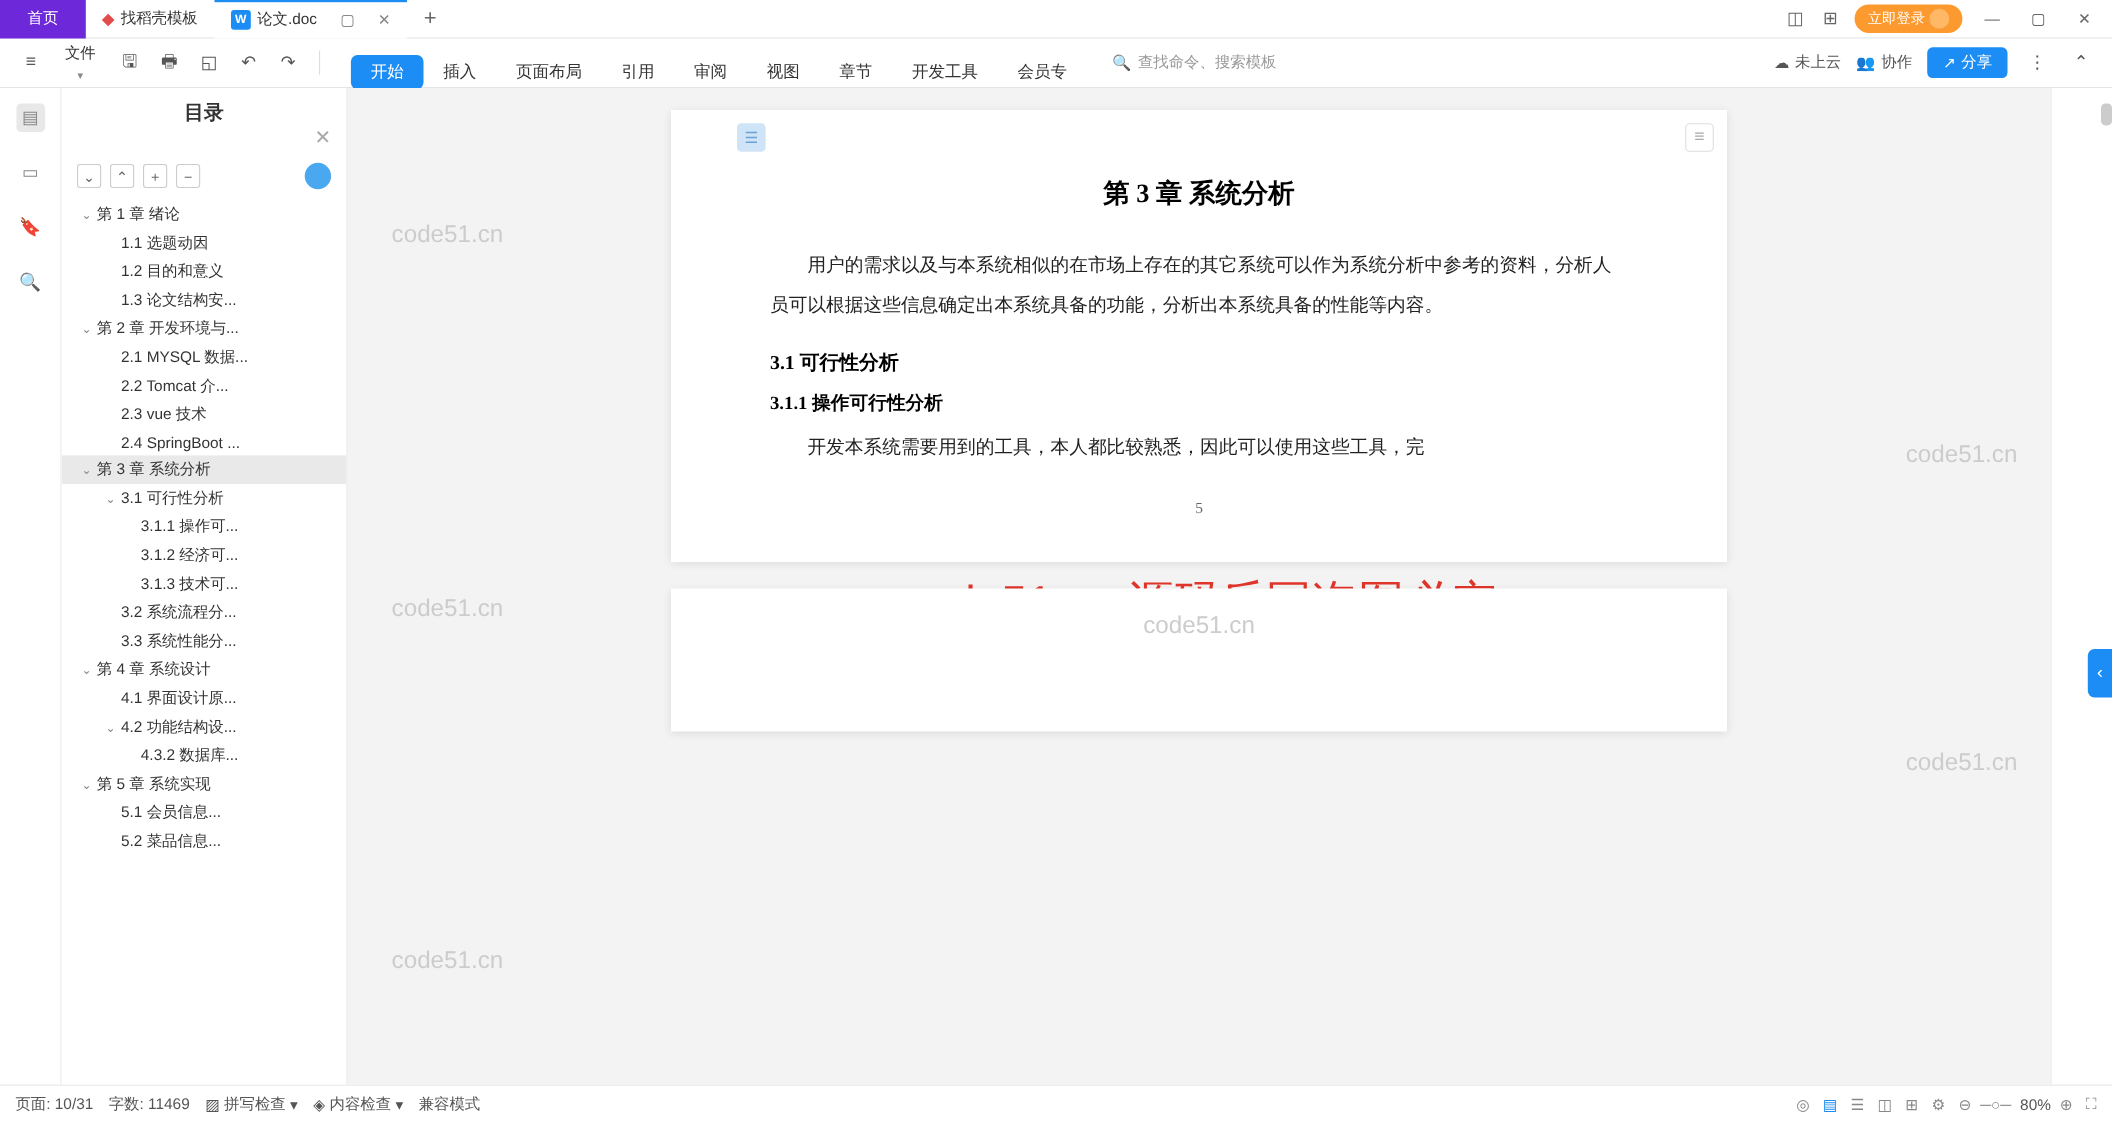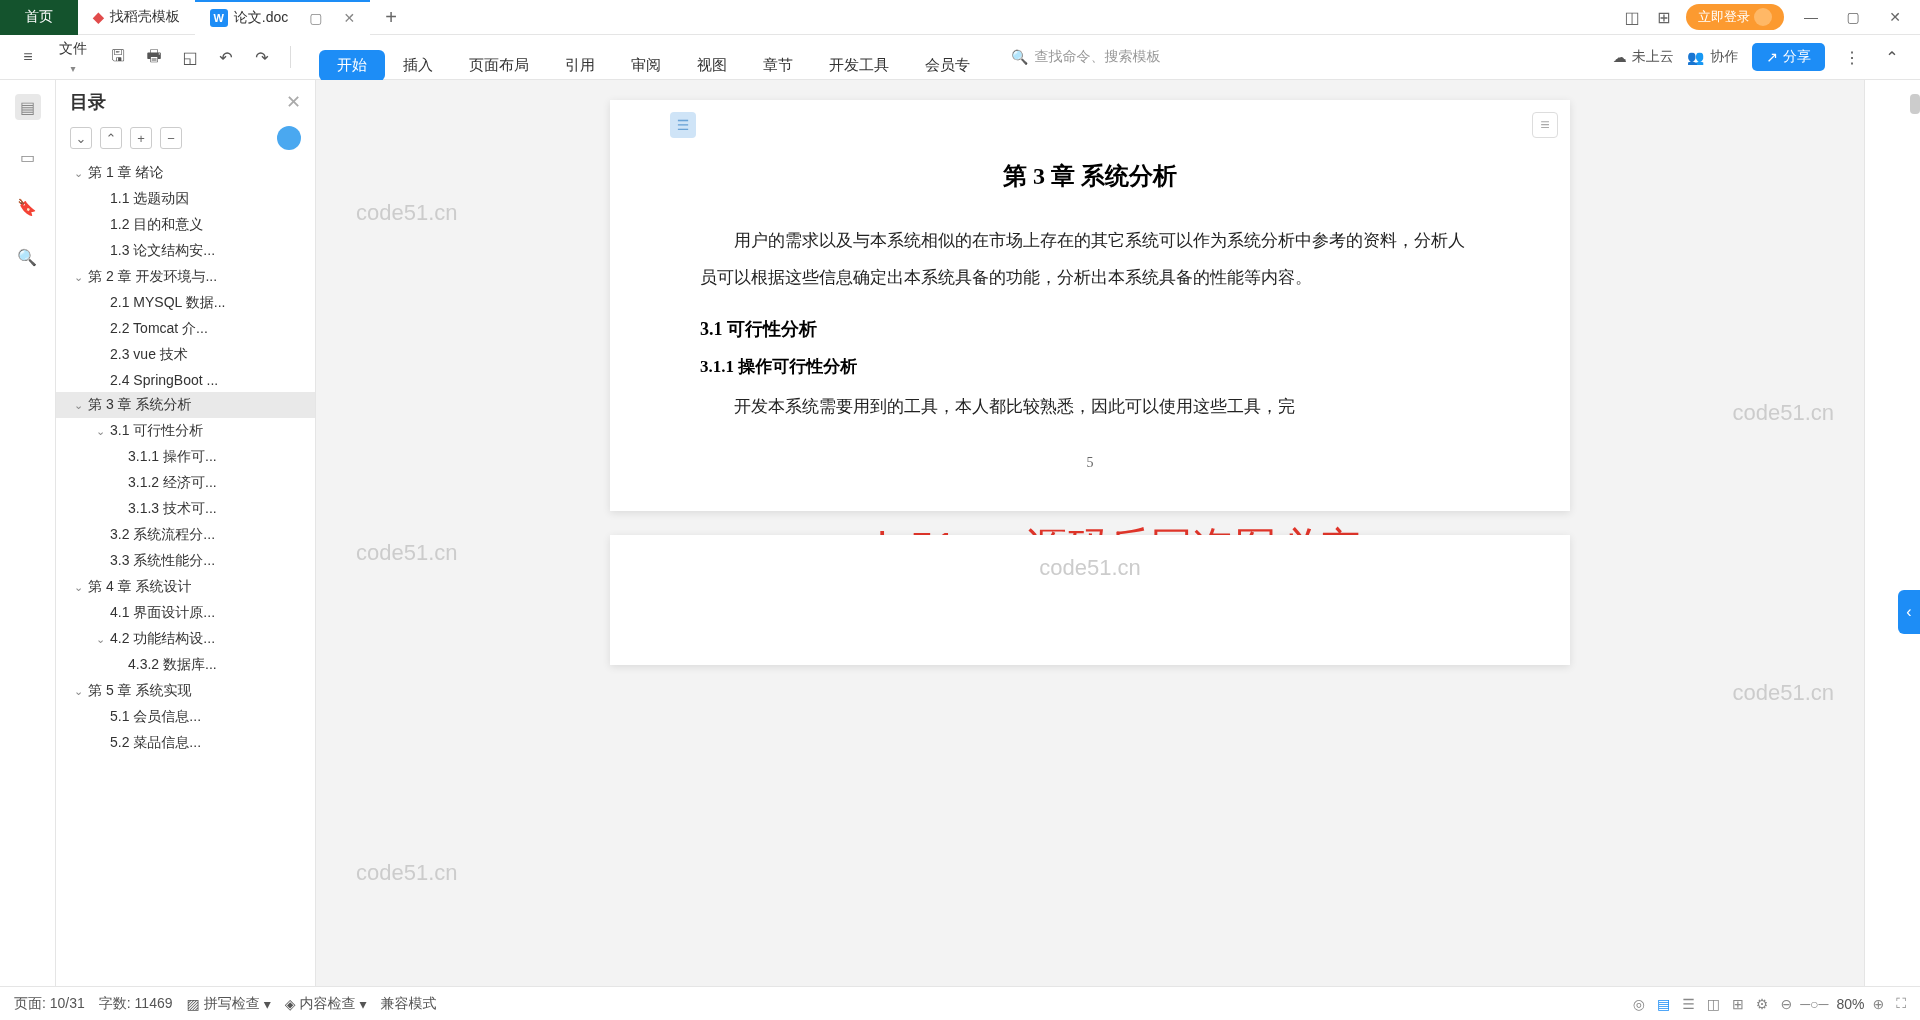--- a/index.html
+++ b/index.html
@@ -1,19 +1,19 @@
 <!DOCTYPE html>
 <html><head>
 <meta charset="utf-8">
 <style>
 * { margin: 0; padding: 0; box-sizing: border-box; font-family: "Microsoft YaHei", sans-serif; }
 body { background: #fff; width: 1920px; height: 1020px; overflow: hidden; position: relative; }
 .titlebar { height: 35px; display: flex; align-items: center; background: #fff; border-bottom: 1px solid #e5e5e5; }
 .tab { display: flex; align-items: center; padding: 0 15px; height: 35px; font-size: 14px; gap: 6px; cursor: pointer; }
-.tab.home { background: #14532d; color: #fff; padding: 0 25px; justify-content: flex-end; }
+.tab.home { background: #6d28d9; color: #fff; padding: 0 25px; justify-content: flex-end; }
 .tab.template { color: #333; }
 .tab.template .icon { color: #e14b4b; font-weight: bold; }
 .tab.active { background: #fff; color: #333; border-top: 2px solid #1d8df6; }
 .tab.active .doc-icon { background: #1d8df6; color: #fff; width: 18px; height: 18px; border-radius: 3px; display: flex; align-items: center; justify-content: center; font-size: 11px; font-weight: bold; }
 .tab .close, .tab .split { color: #888; margin-left: 15px; font-size: 14px; }
 .tab-add { padding: 0 15px; color: #666; font-size: 20px; cursor: pointer; }
 .titlebar-right { margin-left: auto; display: flex; align-items: center; gap: 12px; padding-right: 10px; }
 .tr-icon { width: 20px; height: 20px; color: #666; cursor: pointer; display: flex; align-items: center; justify-content: center; }
 .login-btn { background: #fc9a30; color: #fff; padding: 4px 12px; border-radius: 14px; font-size: 13px; display: flex; align-items: center; gap: 4px; cursor: pointer; }
 .login-btn .avatar { width: 18px; height: 18px; border-radius: 50%; background: #ffb866; }
@@ -29,21 +29,21 @@
 .tb-search { flex: 1; margin-left: 15px; display: flex; align-items: center; color: #999; font-size: 14px; gap: 6px; }
 .tb-search .sicon { color: #999; }
 .tb-right { margin-left: auto; display: flex; align-items: center; gap: 14px; }
 .tb-rbtn { display: flex; align-items: center; gap: 5px; color: #555; font-size: 14px; cursor: pointer; }
 .share-btn { background: #1d8df6; color: #fff; padding: 5px 14px; border-radius: 5px; display: flex; align-items: center; gap: 5px; font-size: 14px; cursor: pointer; }
 .main { display: flex; height: calc(100% - 80px - 34px); }
 .left-rail { width: 56px; border-right: 1px solid #e5e5e5; display: flex; flex-direction: column; align-items: center; padding-top: 14px; gap: 24px; }
 .rail-icon { width: 26px; height: 26px; color: #888; cursor: pointer; display: flex; align-items: center; justify-content: center; }
 .rail-icon.active { background: #e8e8e8; border-radius: 4px; padding: 4px; }
 .outline-panel { width: 260px; border-right: 1px solid #e5e5e5; display: flex; flex-direction: column; background: #fff; }
-.outline-header { display: flex; align-items: center; padding: 10px 14px 6px; }
+.outline-header { display: flex; align-items: center; padding: 10px 14px 6px; flex-direction: column; }
 .outline-title { font-size: 18px; font-weight: bold; color: #333; }
 .outline-close { margin-left: auto; color: #aaa; font-size: 18px; cursor: pointer; }
 .outline-tools { display: flex; align-items: center; gap: 8px; padding: 6px 14px 8px; }
 .ot-btn { width: 22px; height: 22px; border: 1px solid #ccc; border-radius: 3px; display: flex; align-items: center; justify-content: center; font-size: 13px; color: #666; cursor: pointer; }
 .ot-cloud { margin-left: auto; width: 24px; height: 24px; background: #4aa8f0; border-radius: 50%; cursor: pointer; }
 .outline-tree { flex: 1; overflow-y: auto; padding: 2px 0; }
 .tree-item { display: flex; align-items: center; padding: 4px 8px 4px 14px; font-size: 14px; color: #333; cursor: pointer; white-space: nowrap; overflow: hidden; text-overflow: ellipsis; }
 .tree-item.selected { background: #e9e9e9; }
 .tree-item .chev { width: 14px; color: #888; font-size: 11px; }
 .tree-item.l1 { padding-left: 18px; }

